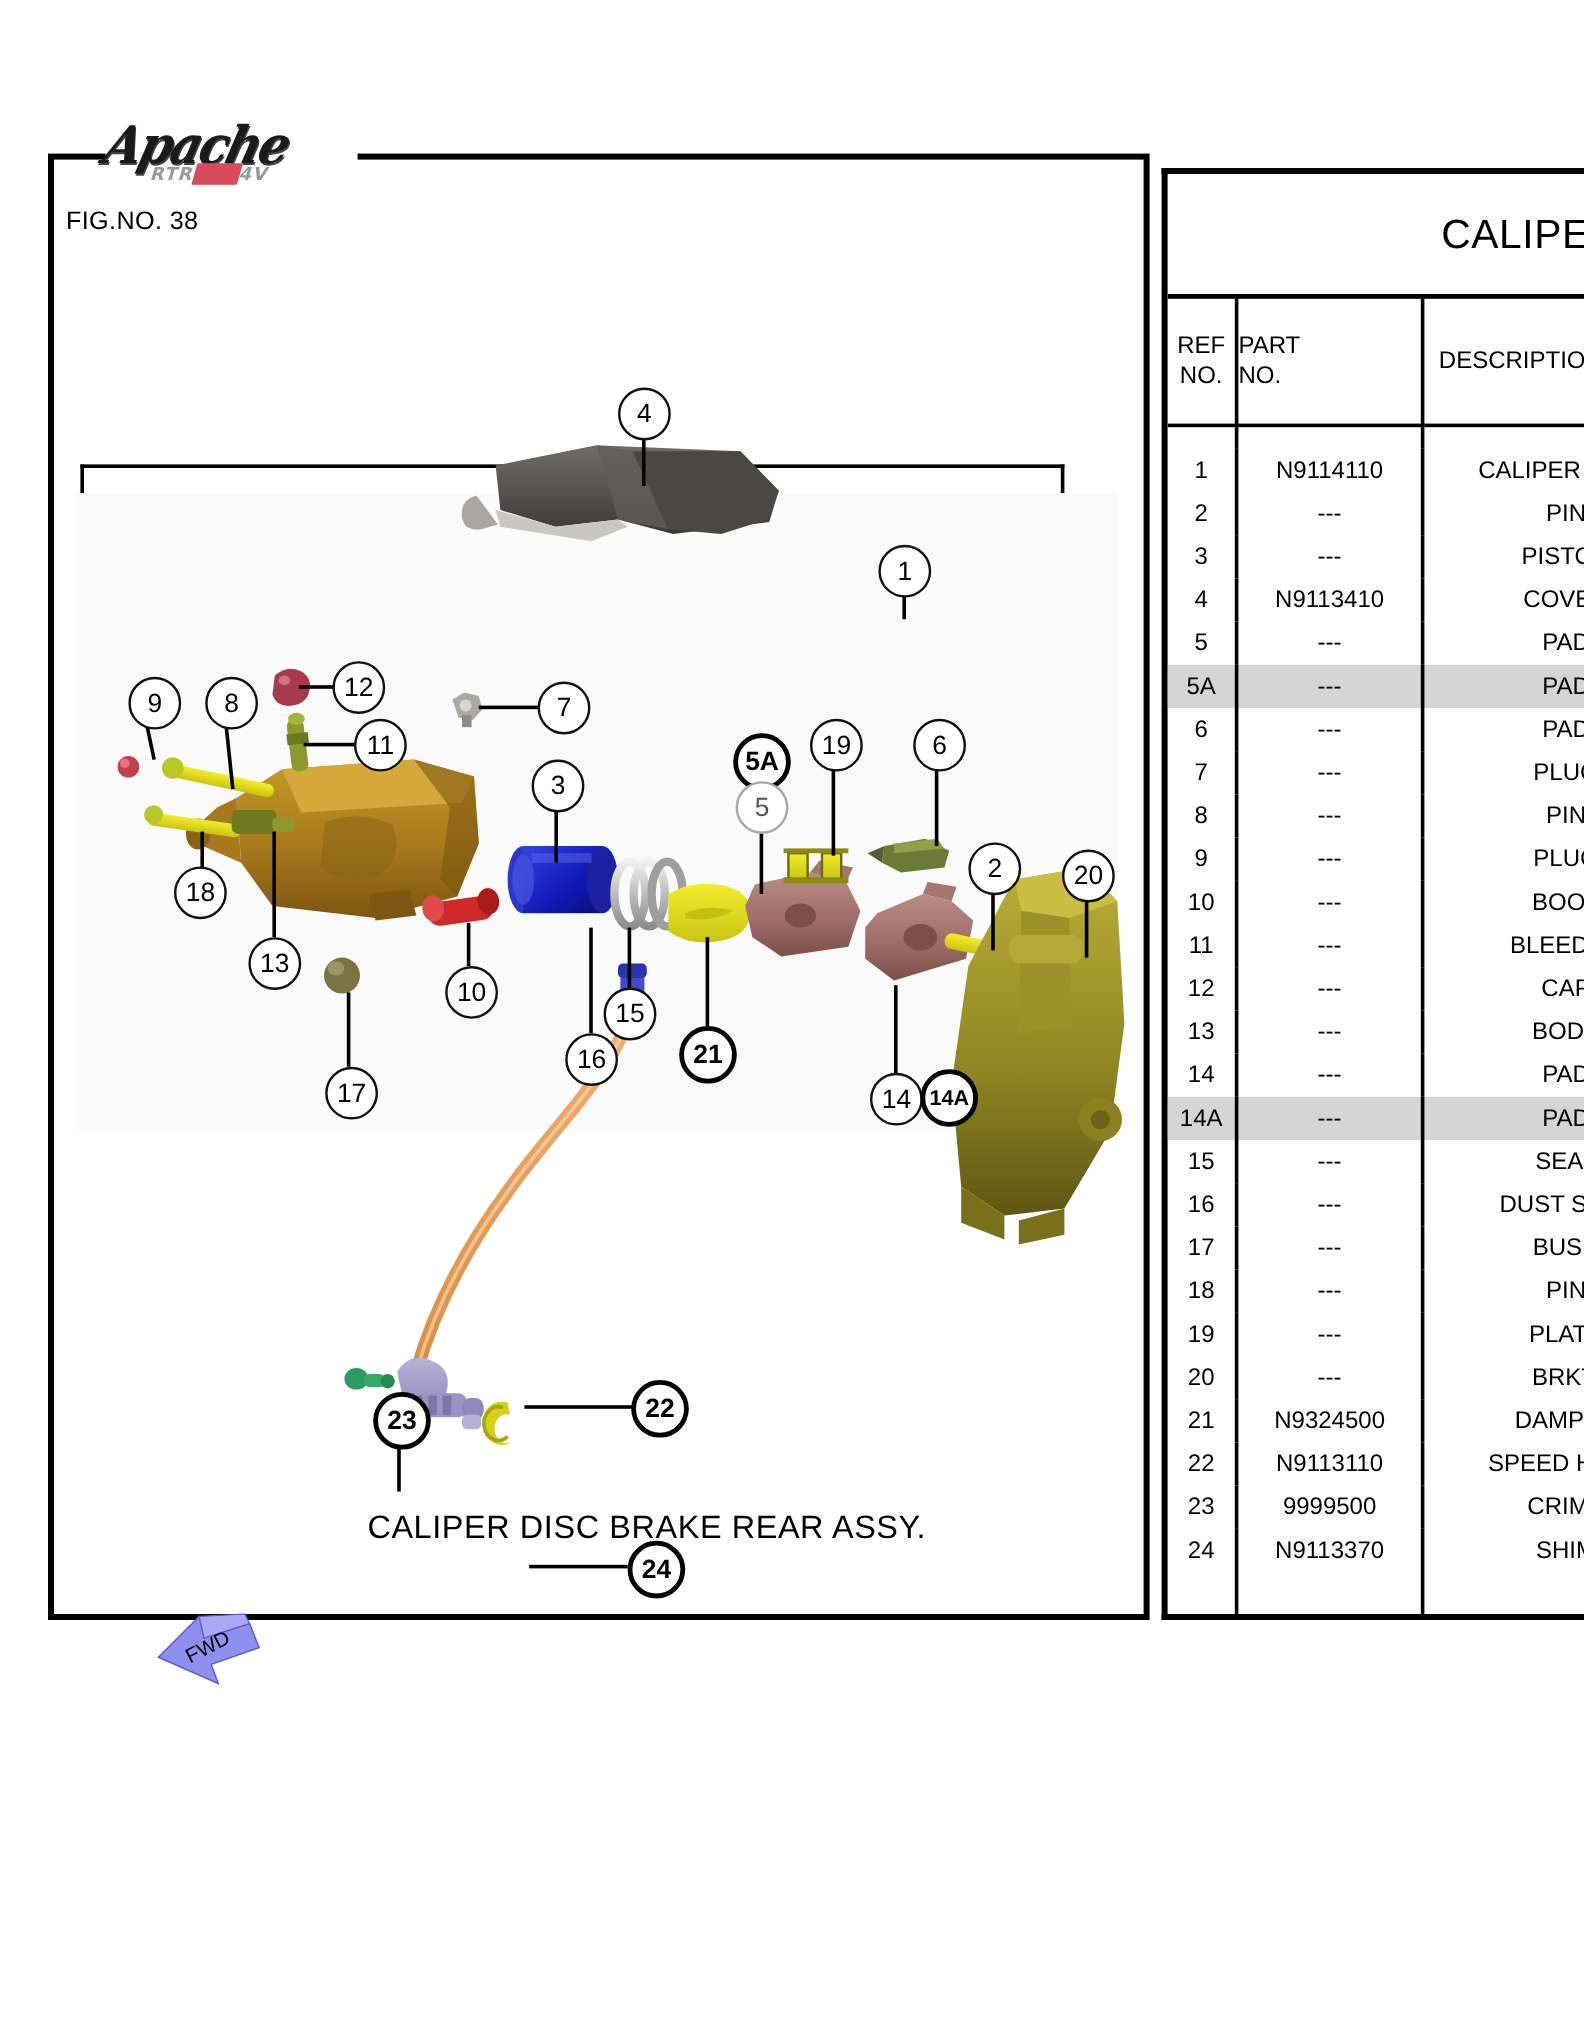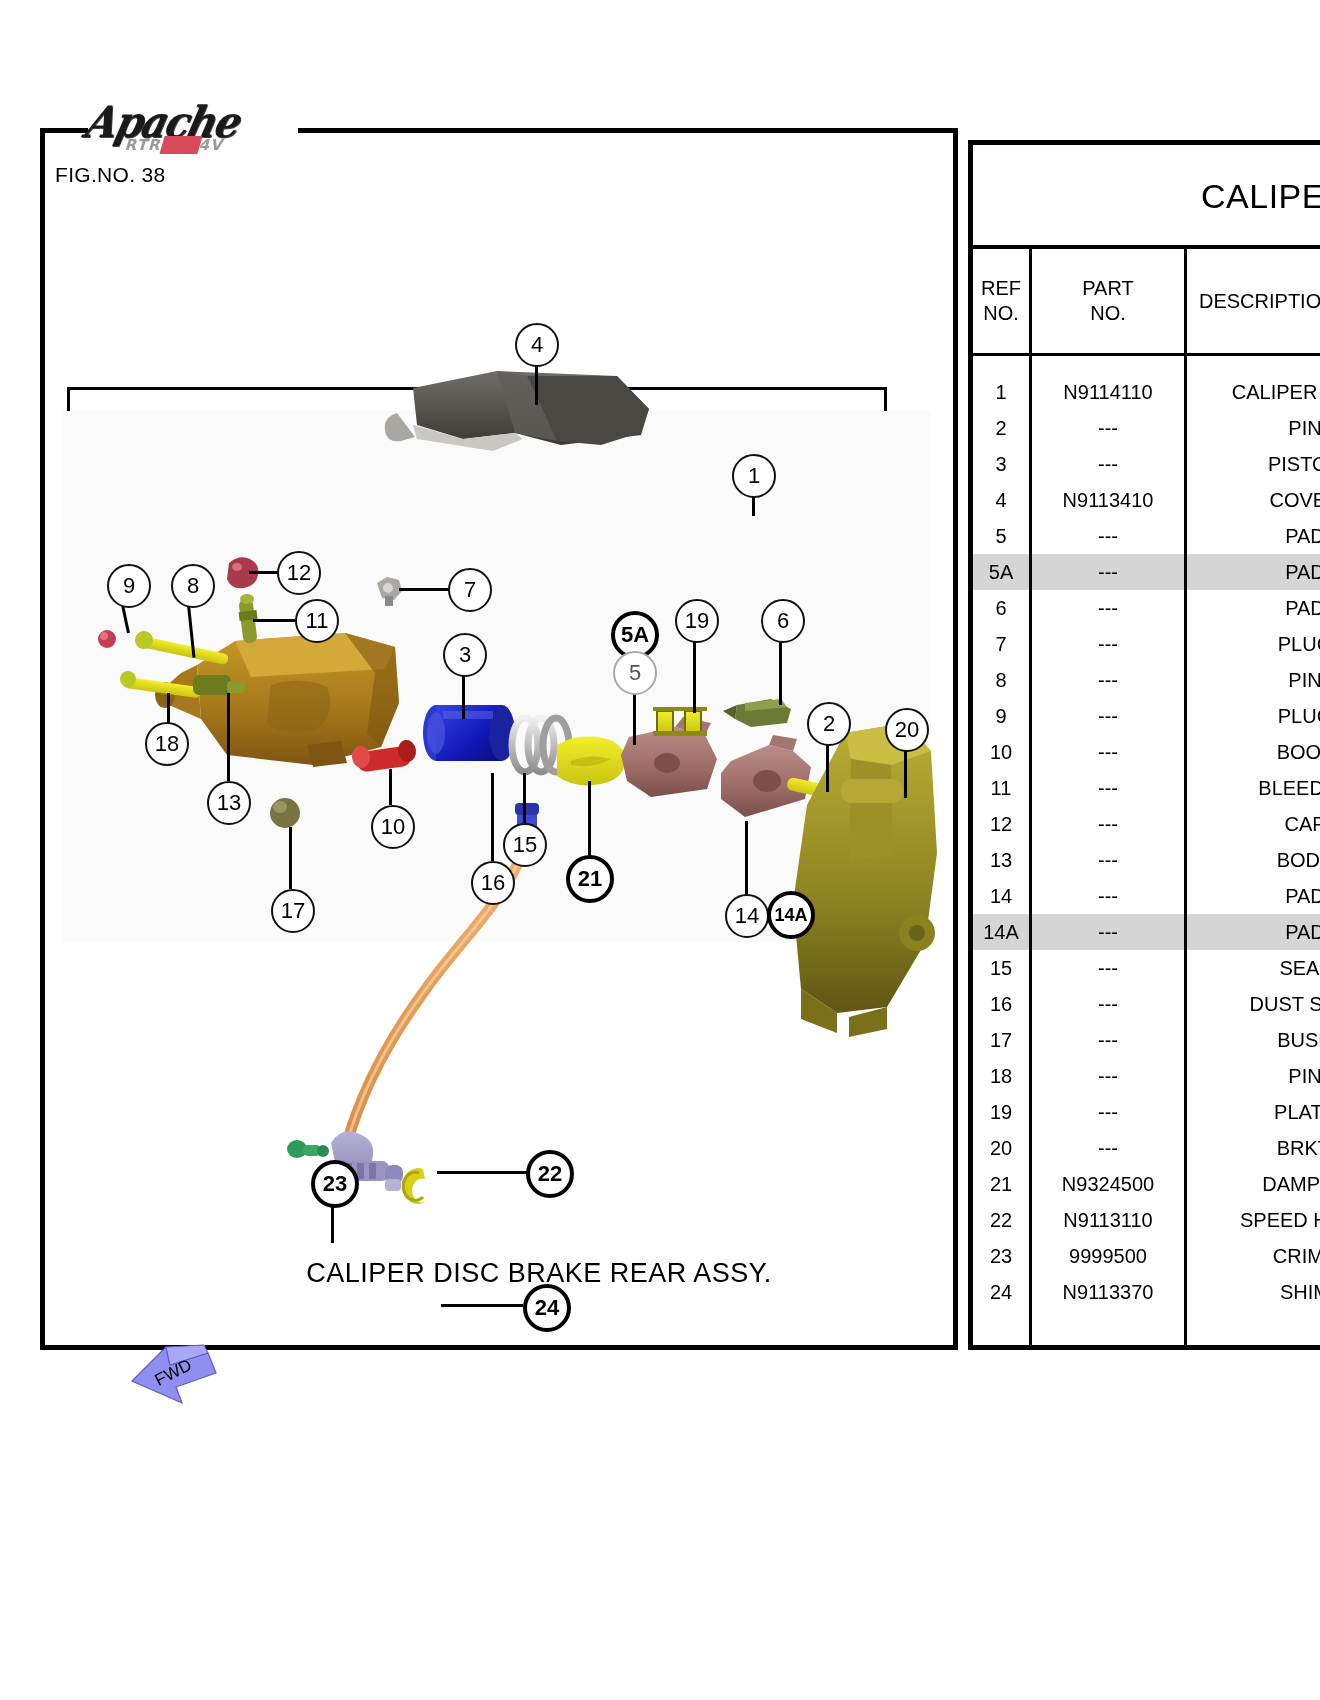--- a/index.html
+++ b/index.html
@@ -63,21 +63,21 @@
   #brand-logo .logo-sub .hl {
     background: #d94a5a;
     color: #d94a5a;
     padding: 0 2px;
     border-radius: 1px;
   }
 
   #fig-no {
     position: absolute;
     left: 10px;
-    top: 30px;
+    top: 40px;
     font-size: 21px;
     color: #000;
     letter-spacing: 0.3px;
   }
 
   
   #assembly-bracket {
     position: absolute;
     left: 22px;
     top: 254px;
@@ -206,21 +206,21 @@
     padding: 0;
   }
   table.parts th {
     height: 104px;
     vertical-align: middle;
     border-bottom: 3px solid #000;
     line-height: 1.25;
   }
   table.parts td { height: 36px; text-align: center; }
   .col-ref   { width: 56px; text-align: center; }
-  .col-part  { width: 152px; text-align: center; }
+  .col-part  { width: 152px; text-align: left; }
   .col-desc  { width: 212px; text-align: left; padding-left: 12px !important; white-space: nowrap; }
   tr.hl td { background: #d5d5d5; }
   tr.spacer td { height: 18px; border-right: 3px solid #000; }
   tr.pad td { height: 150px; border-right: 3px solid #000; }
 </style>
 </head>
 <body>
 
 <div id="diagram-panel">
 

